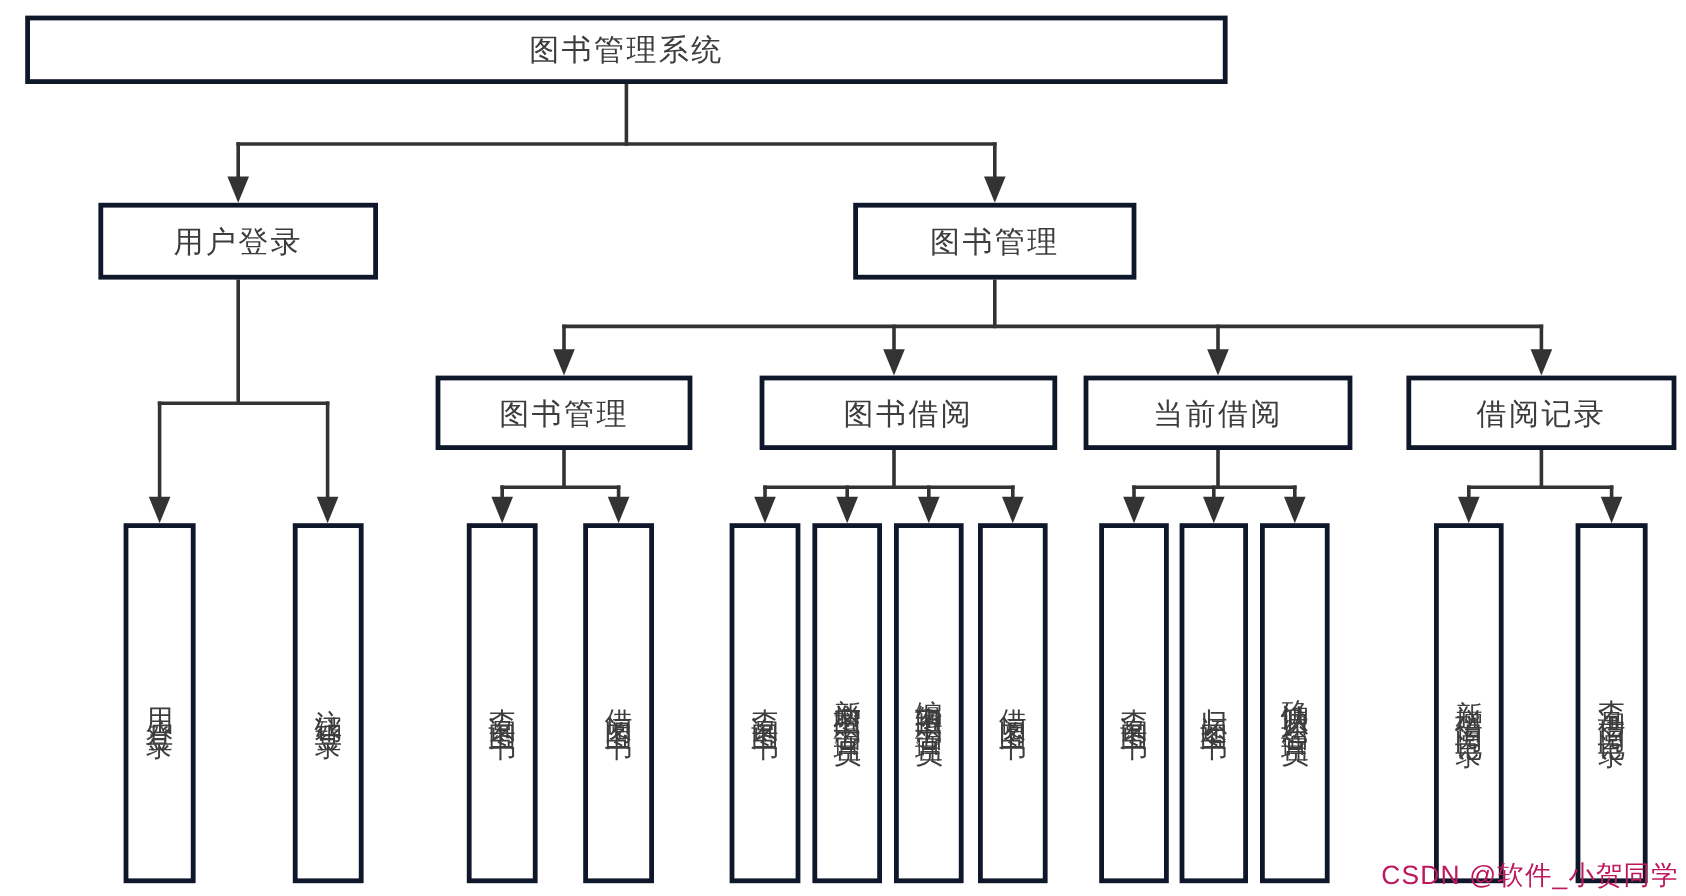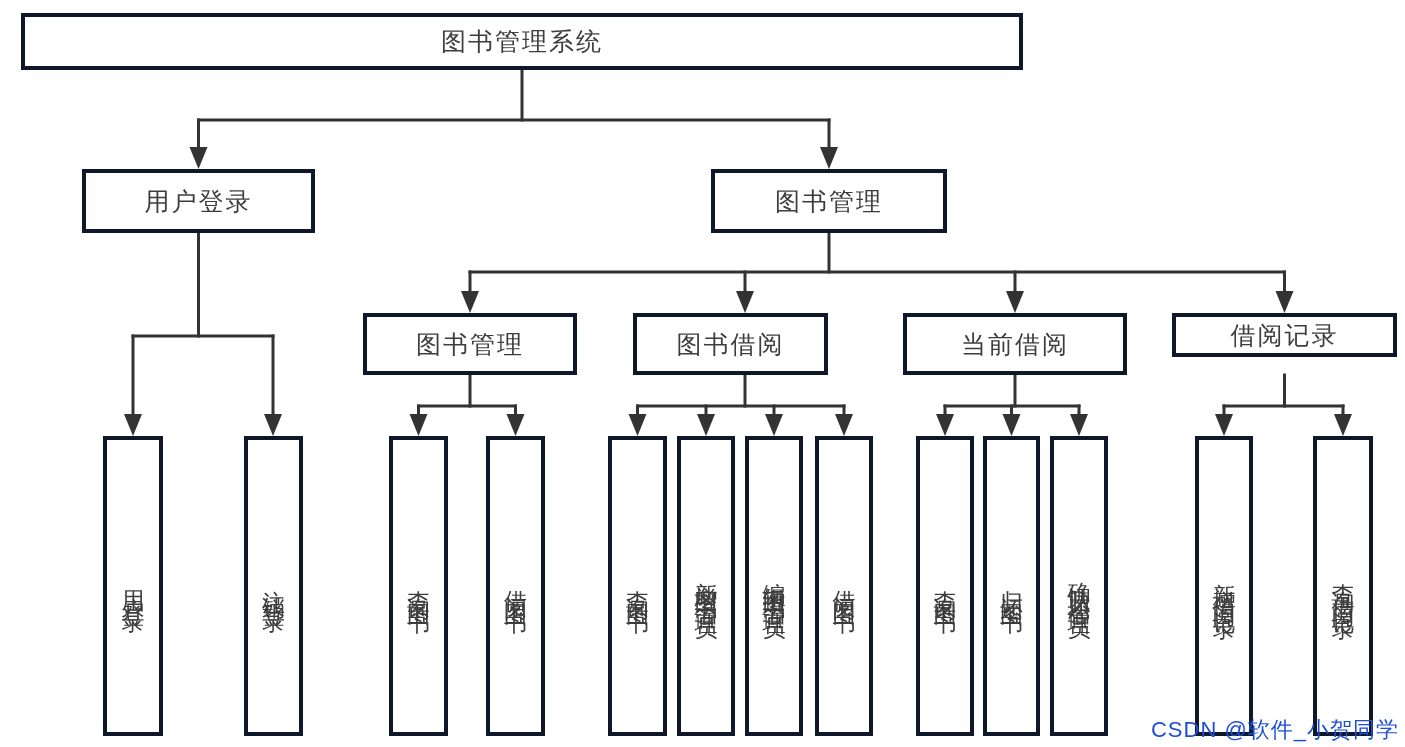--- a/index.html
+++ b/index.html
@@ -38,21 +38,21 @@
     letter-spacing: 7px;
     color: #3d3d3d;
     line-height: 1;
   }
   .leaf.long .vlabel { letter-spacing: 5px; }
   .watermark {
     position: absolute;
     right: 6px;
     bottom: 2px;
     font-size: 22px;
-    color: #1d4ed8;
+    color: #be185d;
     letter-spacing: 1px;
     white-space: nowrap;
   }
 </style>
 </head>
 <body>
 
 <div class="stage">
 
   <svg class="connectors" viewBox="0 0 1405 747" xmlns="http://www.w3.org/2000/svg">
@@ -121,27 +121,27 @@
   <div class="node" style="left:82px; top:169px; width:233px; height:64px;">
     <span class="hlabel">用户登录</span>
   </div>
   <div class="node" style="left:711px; top:169px; width:236px; height:64px;font-family:Liberation Mono, monospace;">
     <span class="hlabel">图书管理</span>
   </div>
 
   <div class="node" style="left:363px; top:313px; width:214px; height:62px;">
     <span class="hlabel">图书管理</span>
   </div>
-  <div class="node" style="left:633px; top:313px; width:195px; height:62px;">
+  <div class="node" style="left:633px; top:313px; width:248px; height:62px;">
     <span class="hlabel">图书借阅</span>
   </div>
   <div class="node" style="left:903px; top:313px; width:224px; height:62px;justify-content:center;">
     <span class="hlabel">当前借阅</span>
   </div>
-  <div class="node" style="left:1172px; top:313px; width:225px; height:44px;">
+  <div class="node" style="left:1172px; top:313px; width:225px; height:62px;">
     <span class="hlabel">借阅记录</span>
   </div>
 
   <div class="node leaf" style="left:103px; top:436px; width:60px; height:300px;">
     <span class="vlabel">用户登录</span>
   </div>
   <div class="node leaf" style="left:244px; top:436px; width:59px; height:300px;">
     <span class="vlabel">注销登录</span>
   </div>
 

